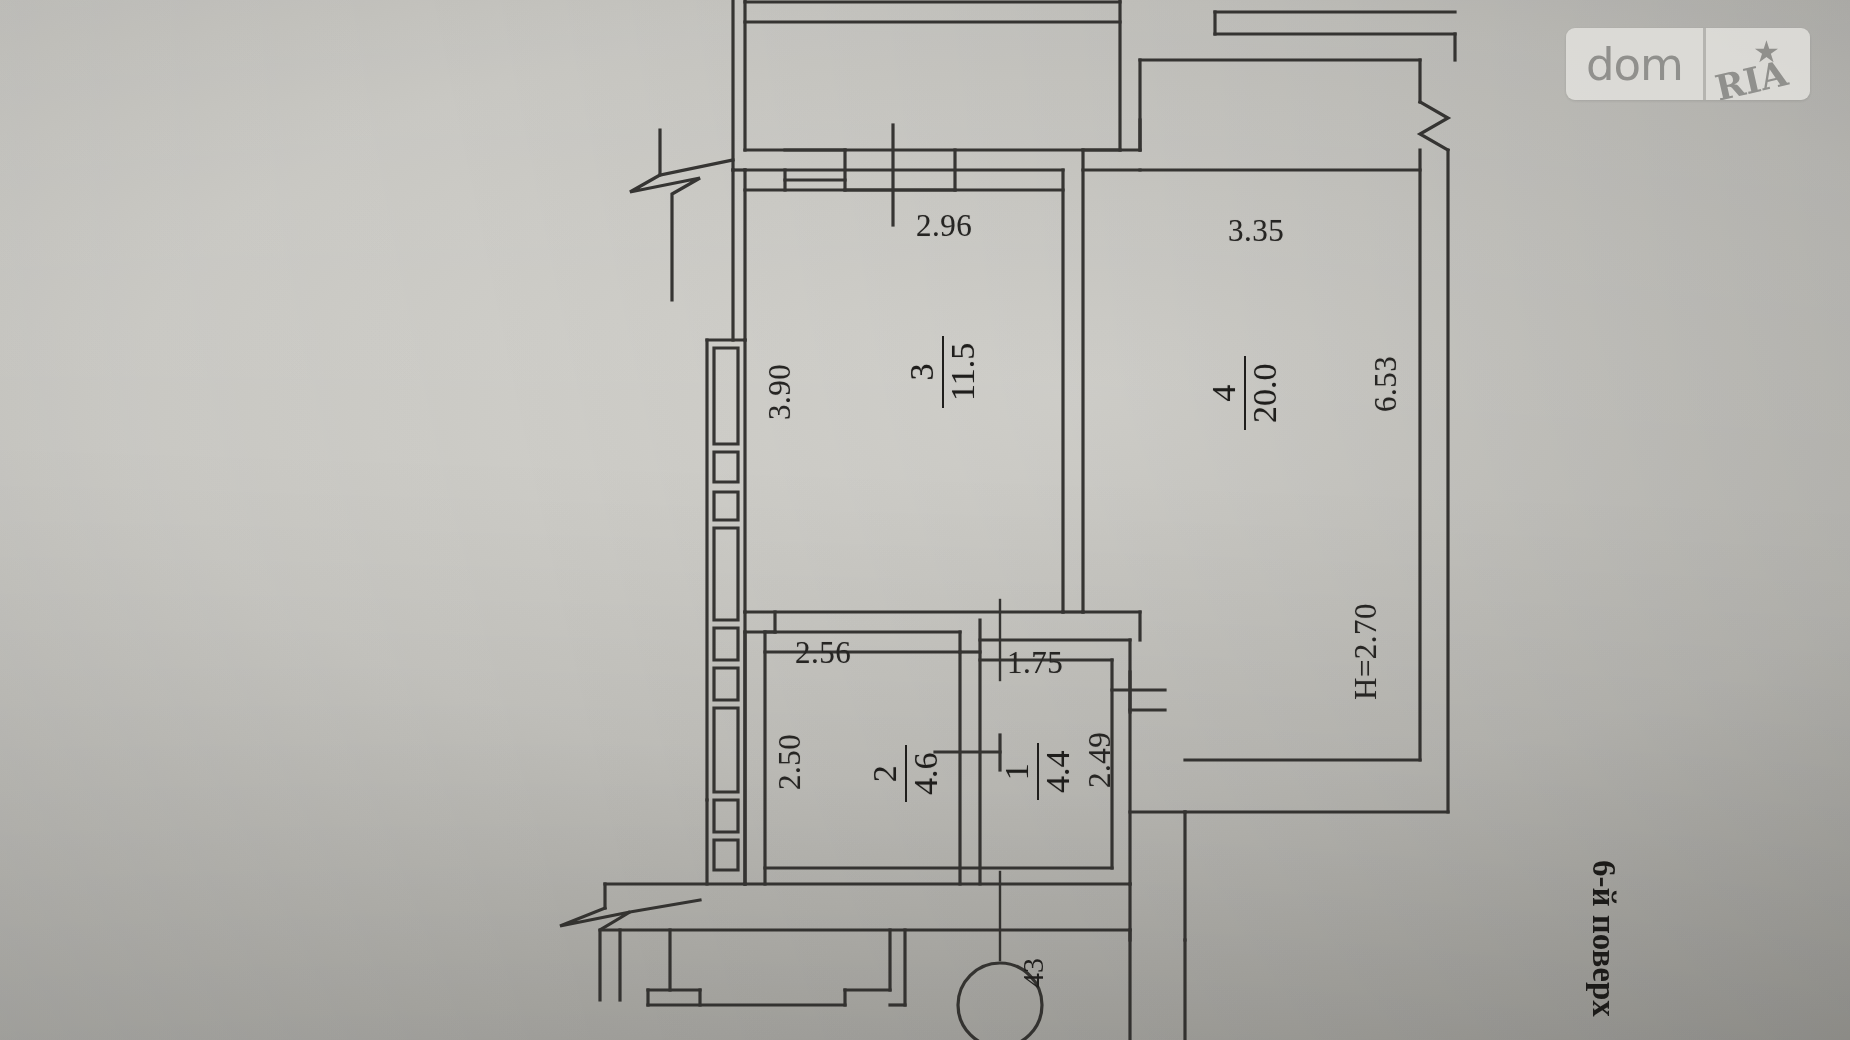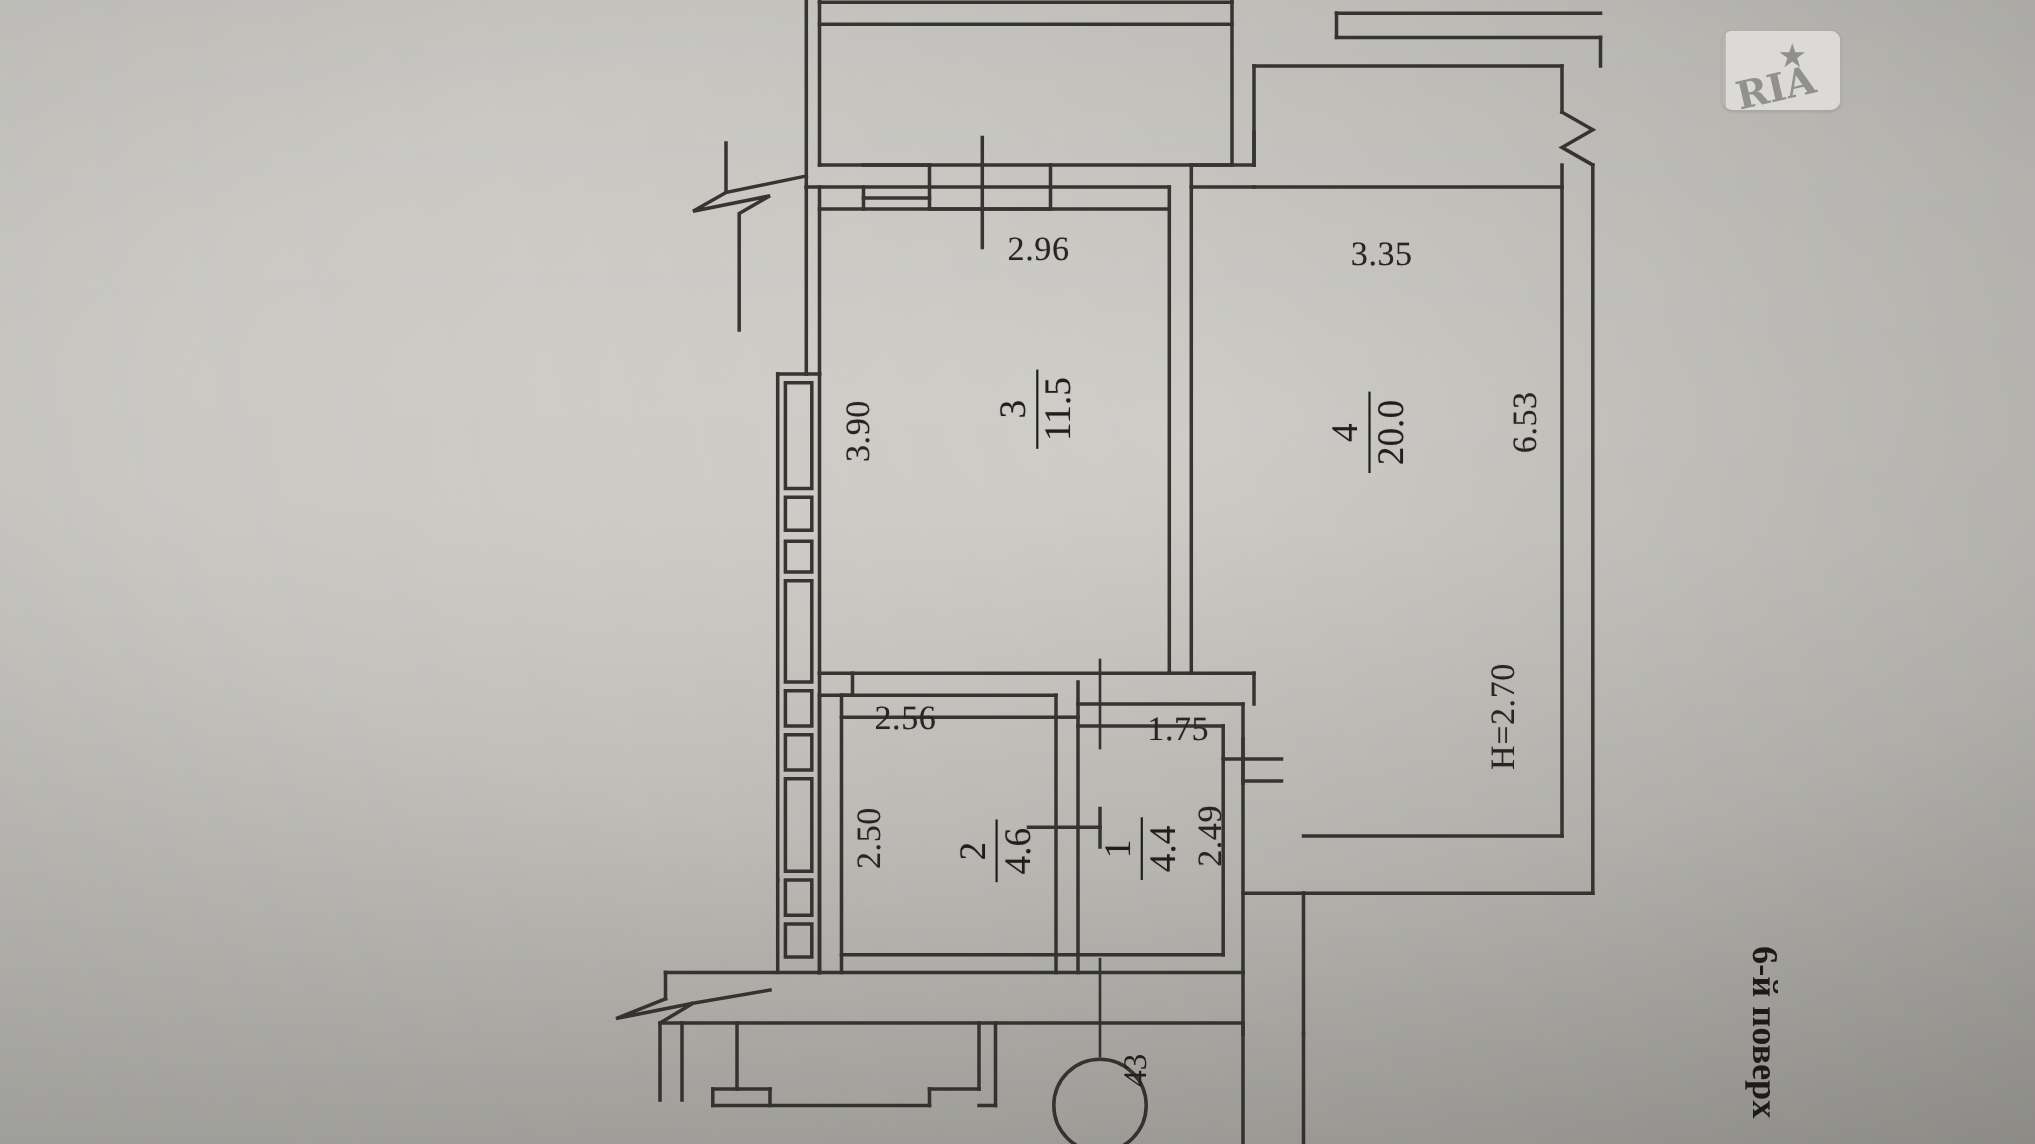--- a/index.html
+++ b/index.html
@@ -306,21 +306,21 @@
   <div class="lbl dim" style="left:1228px; top:197px;margin-top:16px;">3.35</div>
 
   <div class="lbl dim rot90" style="left:1368px; top:412px;">6.53</div>
 
   <div class="lbl dim rot90" style="left:1348px; top:700px;">H=2.70</div>
 
   <div class="lbl dim" style="left:795px; top:635px;">2.56</div>
 
   <div class="lbl dim rot90" style="left:772px; top:790px;">2.50</div>
 
-  <div class="lbl dim" style="left:1007px; top:645px;margin-left:36px;">1.75</div>
+  <div class="lbl dim" style="left:1007px; top:645px;">1.75</div>
 
   <div class="lbl dim rot90" style="left:1082px; top:788px;">2.49</div>
 
   <div class="frac" style="left:905px; top:408px;">
     <span class="num">3</span>
     <span class="bar"></span>
     <span class="den">11.5</span>
   </div>
 
   <div class="frac" style="left:1207px; top:430px;">
@@ -339,19 +339,22 @@
     <span class="num">1</span>
     <span class="bar"></span>
     <span class="den">4.4</span>
   </div>
 
   <div class="marker-num" style="left:1016px; top:988px;">43</div>
 
   <div class="floor-note" style="left:1622px; top:860px;">6-й поверх</div>
 
   <div id="watermark" style="left:1566px; top:28px; height:72px;">
+    <div class="wm-left">
+      <span>dom</span>
+    </div>
     <div class="wm-sep"></div>
     <div class="wm-right">
       <span class="star">★</span>
       <span class="ria">RIA</span>
     </div>
   </div>
 </div>
 
 </body></html>

